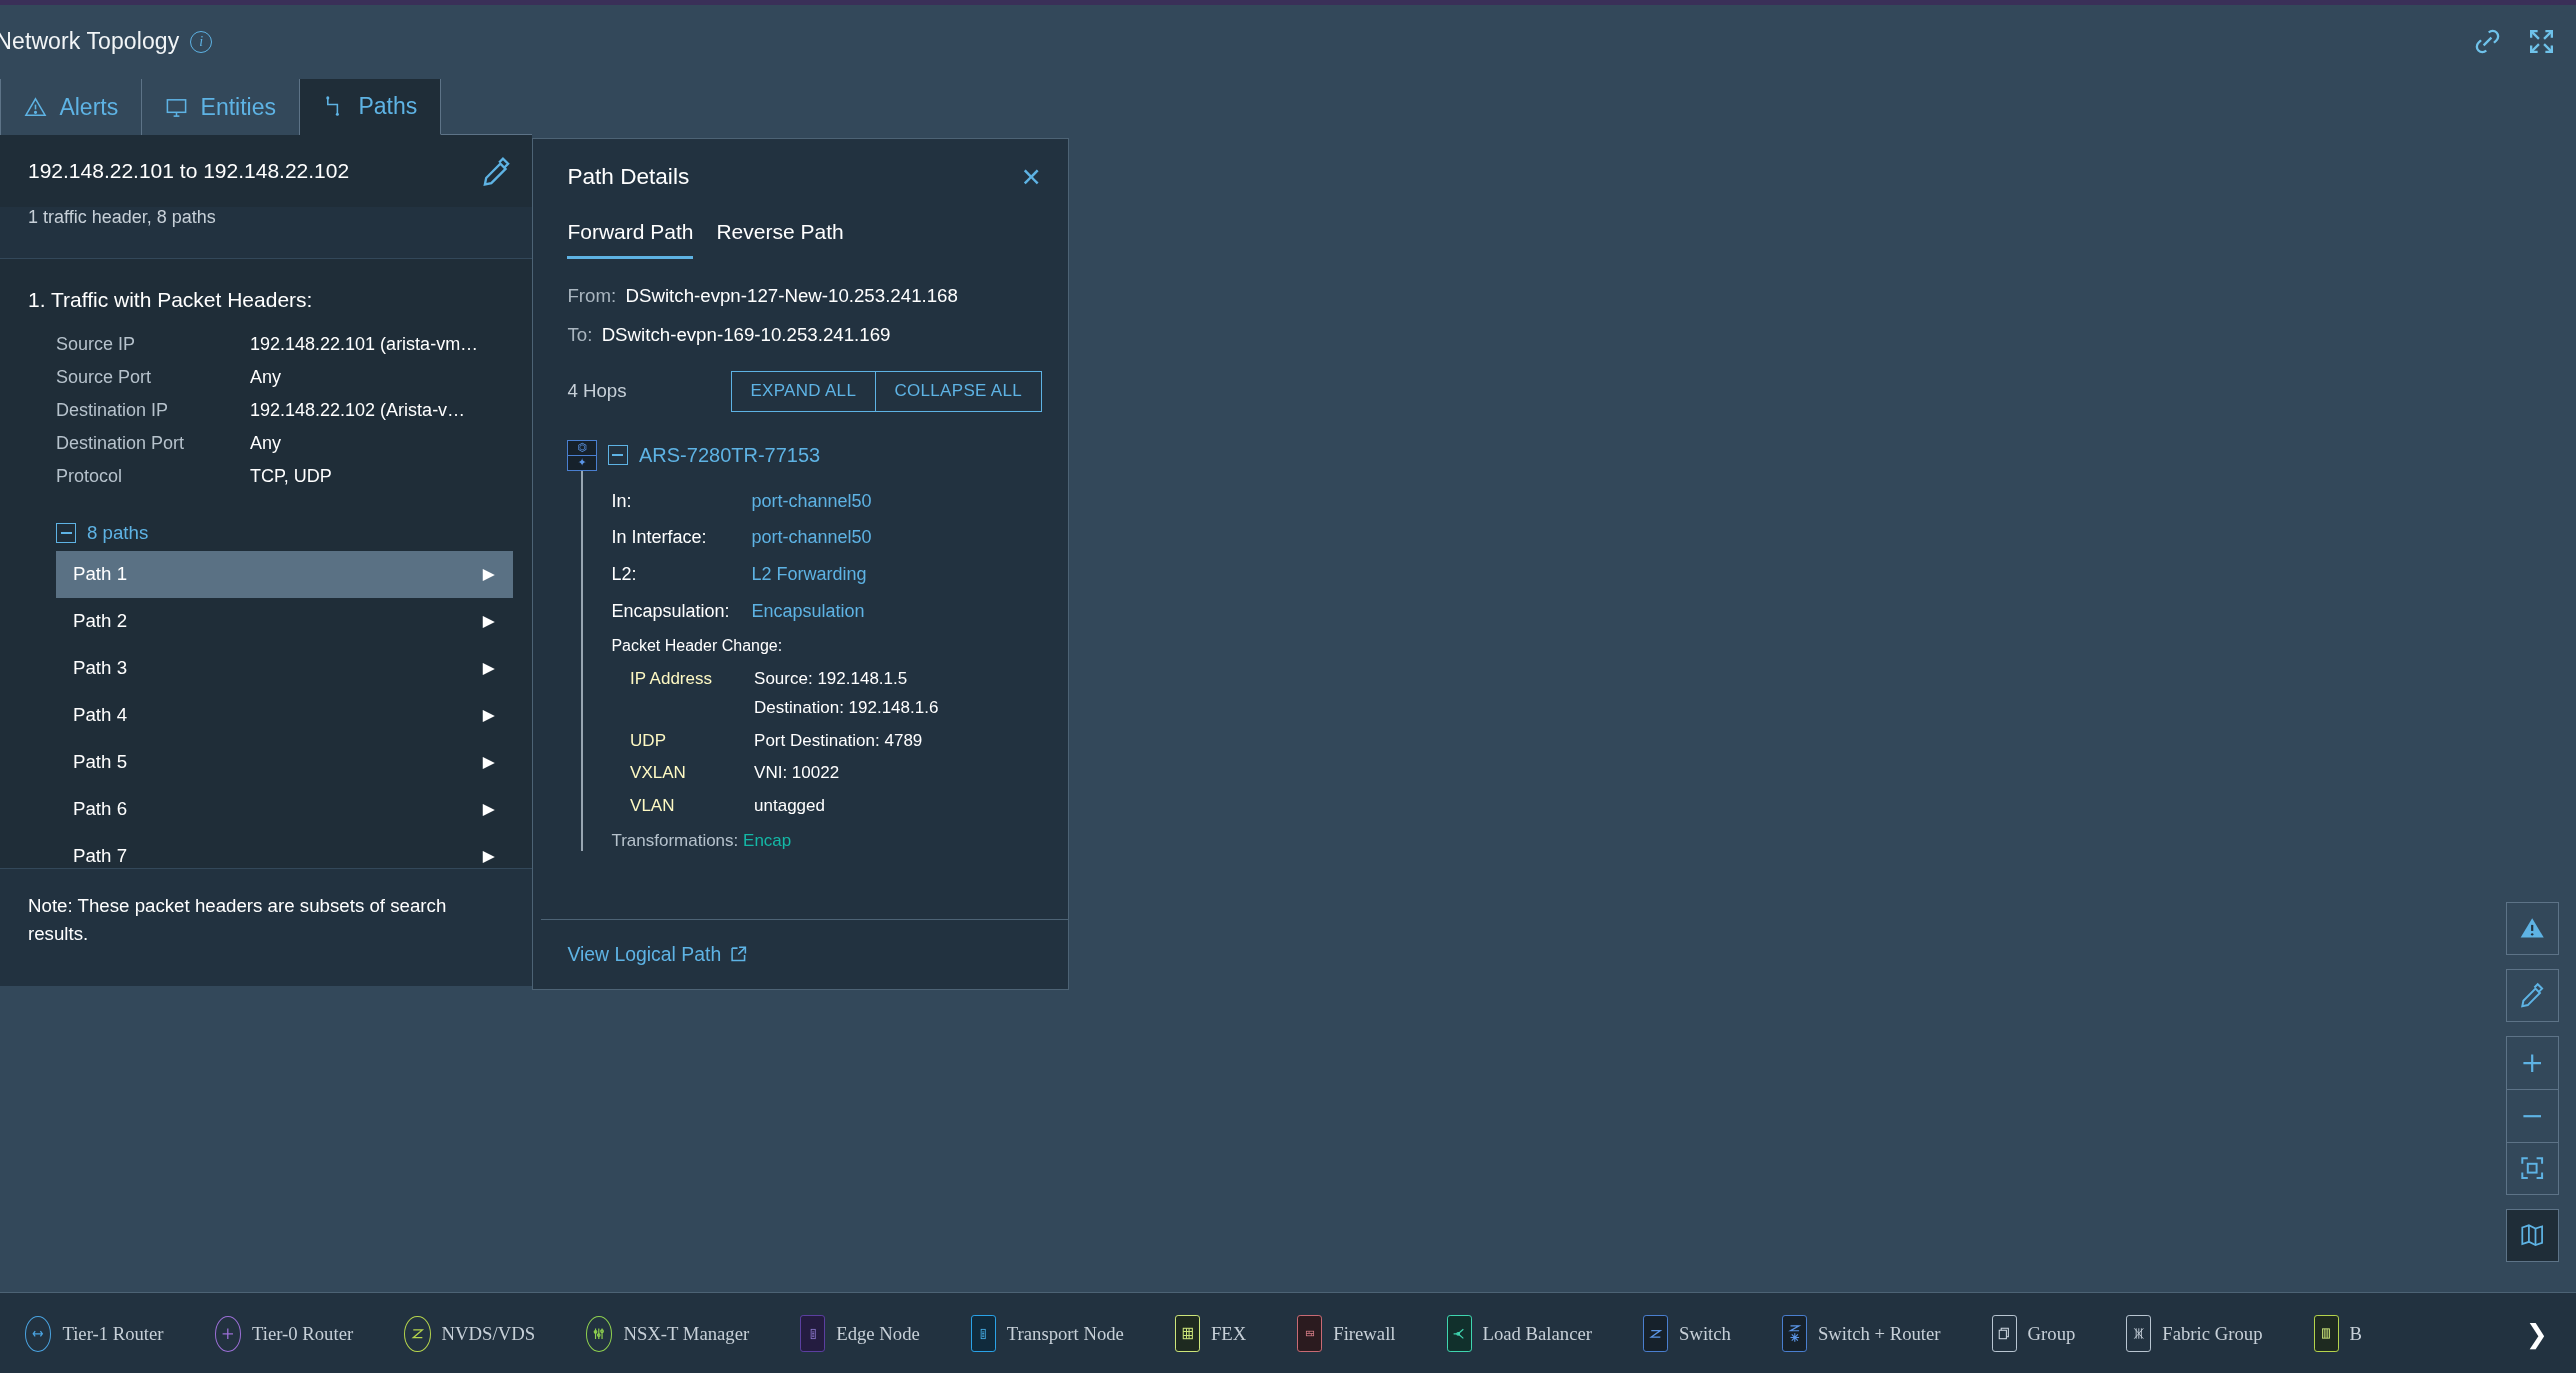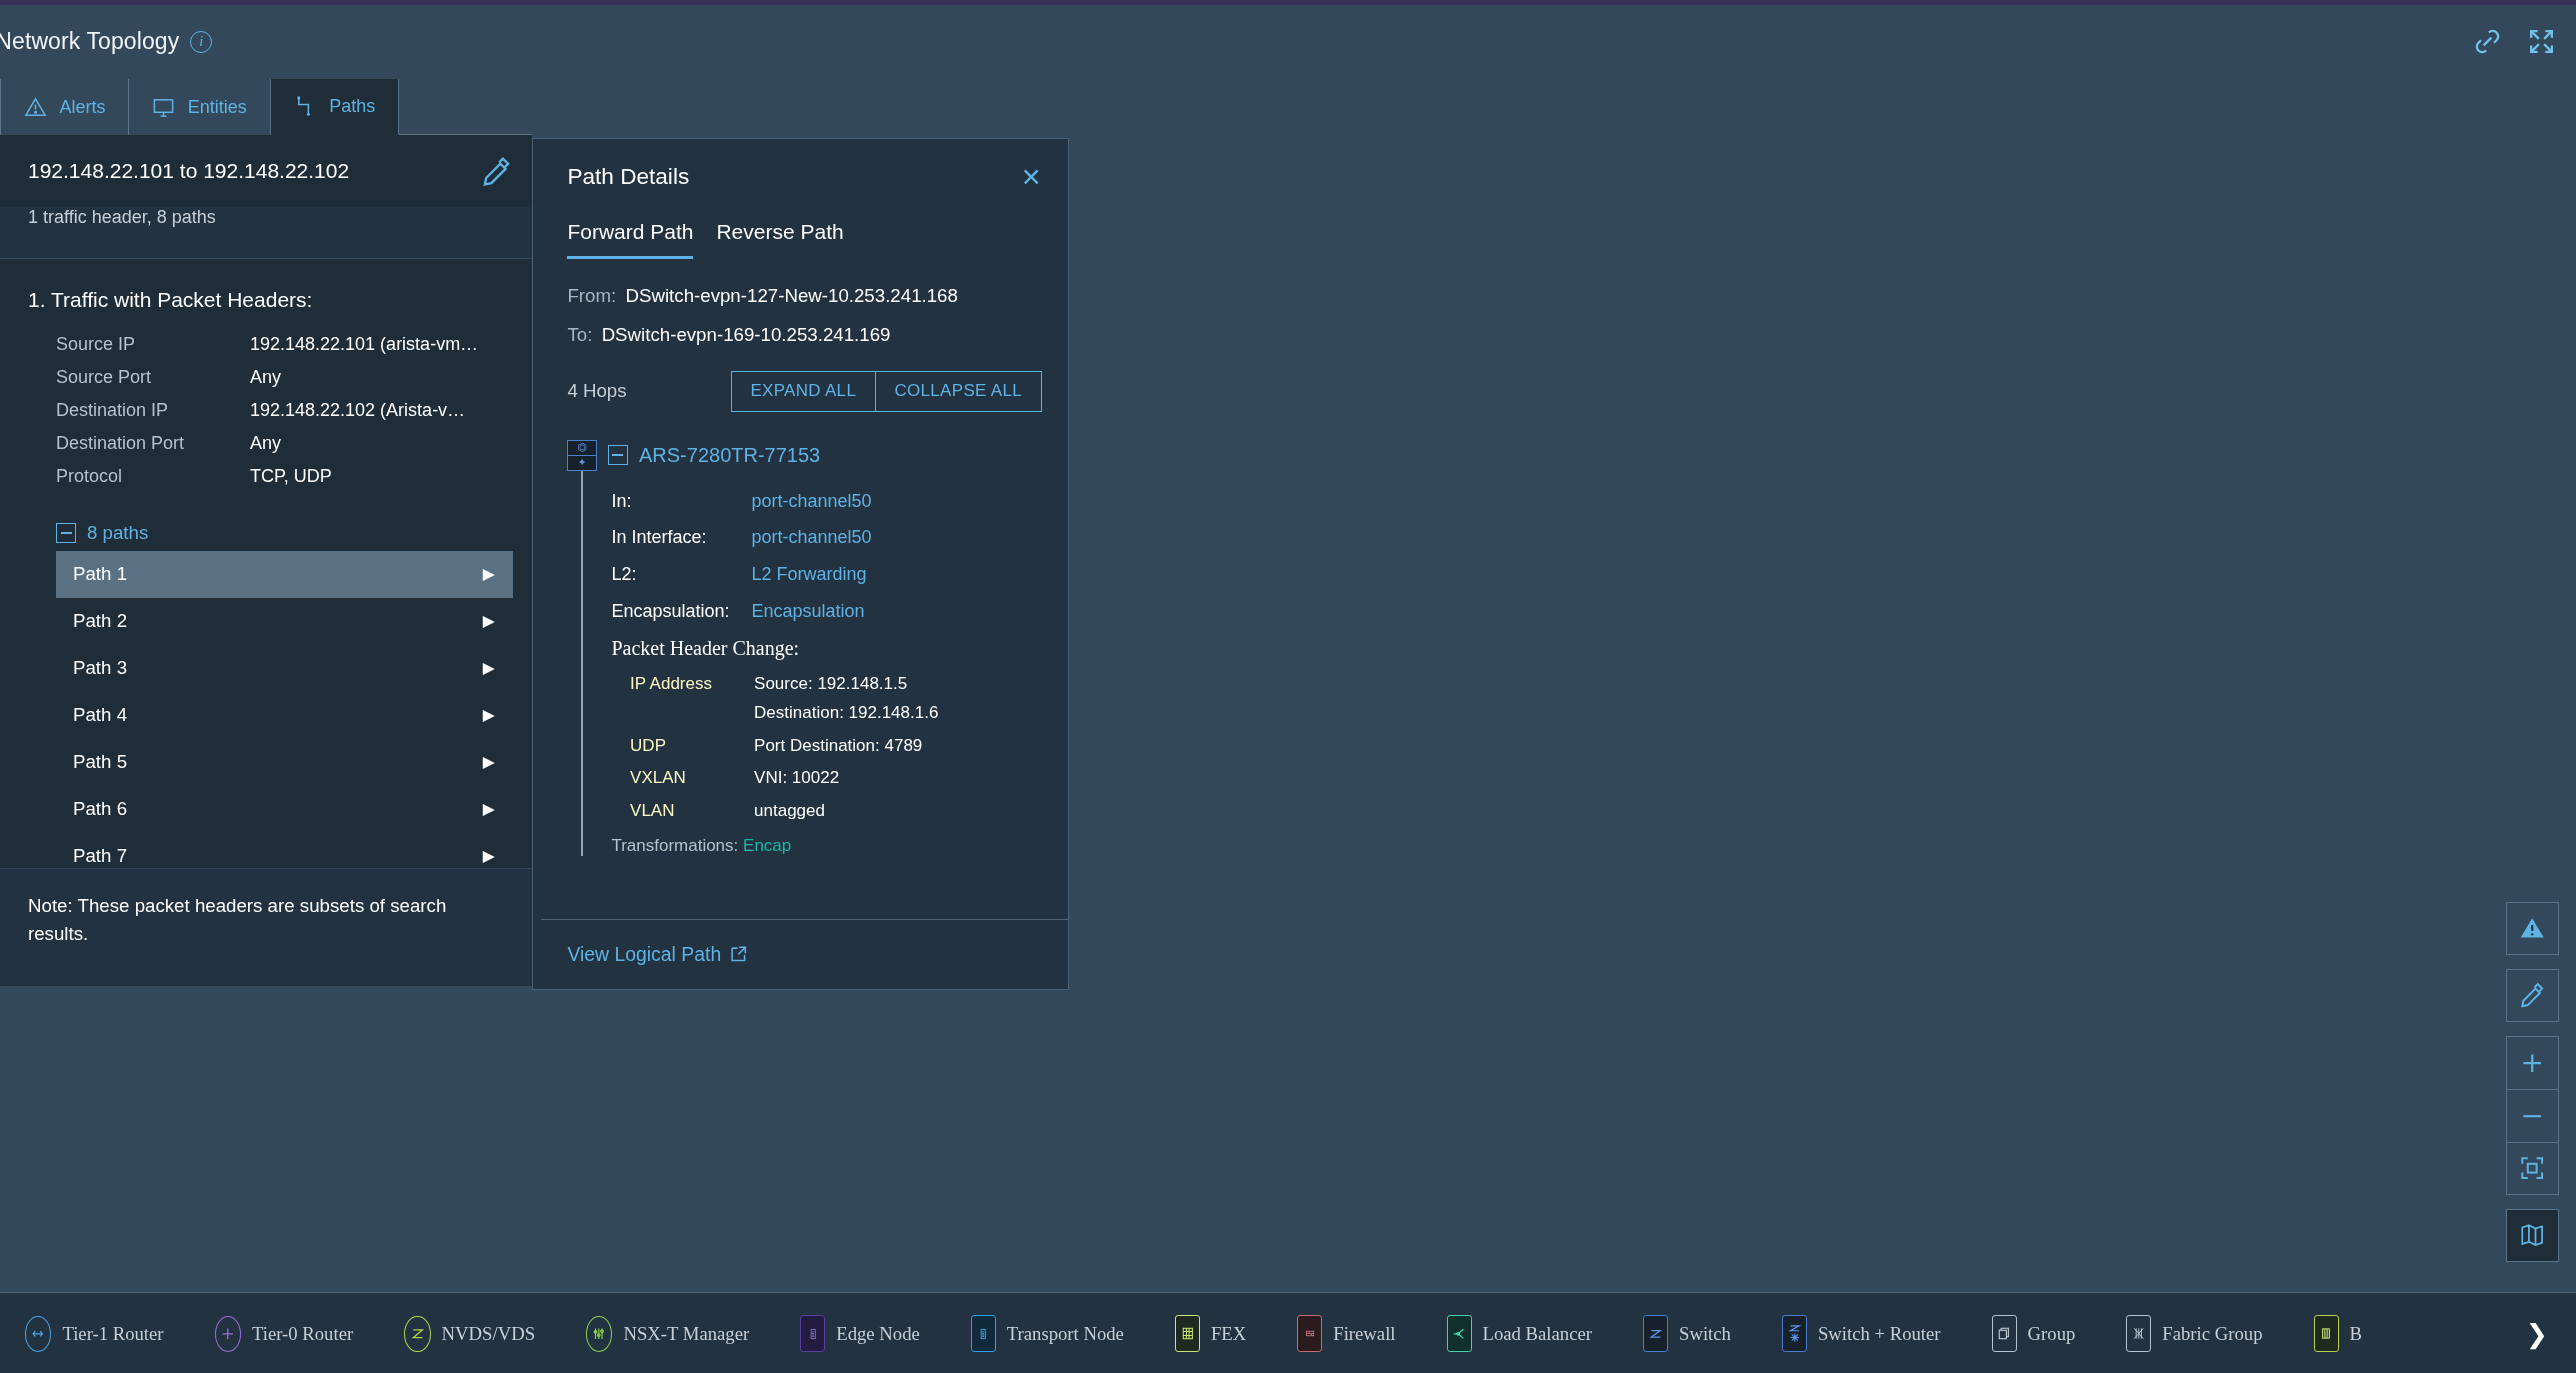--- a/index.html
+++ b/index.html
@@ -46,21 +46,21 @@
     background: #1f2d38;
   }
   .tabs {
     display: flex; height: 56px; background: #33485a;
     border-bottom: 0.8px solid #5d7387;
   }
   .tab {
     display: flex; align-items: center; gap: 12.4px;
     padding: 0 23px; height: 56px;
     border-right: 0.8px solid #5d7387;
-    color: #5eb3e4; font-size: 18px;
+    color: #5eb3e4; font-size: 23px;
     background: #33485a;
   }
   .tab:first-child { border-left: 0.8px solid #5d7387; }
   .tab.active { background: #1f2d38; border-bottom: 0.8px solid #1f2d38; }
   .tab svg { width: 23px; height: 23px; flex: none; }
 
   .searchbar {
     height: 72px; display: flex; align-items: center;
     padding: 0 20px 0 28px; position: relative;
   }
@@ -150,21 +150,21 @@
     width: 29.6px; height: 31px; border: 1.6px solid #4a7fd0; background: #16212b;
     display: flex; flex-direction: column; flex: none;
   }
   .devicon .half { flex: 1; display: flex; align-items: center; justify-content: center; color: #5b95e6; font-size: 11px; }
   .devicon .half:first-child { border-bottom: 0.8px solid #4a7fd0; }
   .hop-name { color: #5eb3e4; font-size: 20px; }
   .hop-body { margin-left: 14px; border-left: 2.3px solid #98a6b2; padding: 20px 0 0 28px; }
   .hop-kv { display: flex; font-size: 18px; margin-bottom: 15.6px; }
   .hop-kv .k { color: #ffffff; width: 140px; flex: none; }
   .hop-kv .v { color: #5eb3e4; }
-  .phc-title { font-size: 20px; color: #ffffff; margin: 12.4px 0 14px 0; font-family: Liberation Serif, serif; }
+  .phc-title { font-size: 16px; color: #ffffff; margin: 12.4px 0 14px 0; }
   .phc-kv { display: flex; font-size: 17px; margin-bottom: 12.4px; padding-left: 18.7px; }
   .phc-kv .k { color: #fef9c3; width: 124px; flex: none; }
   .phc-kv .v { color: #ffffff; }
   .phc-kv .v div + div { margin-top: 9.3px; }
   .transform { font-size: 17px; color: #b6c2cc; margin-top: 15.6px; }
   .transform b { color: #14b8a6; font-weight: normal; }
 
   .dp-footer {
     border-top: 0.8px solid #4d6375; padding: 23px 26.4px; background:#223240;
   }

